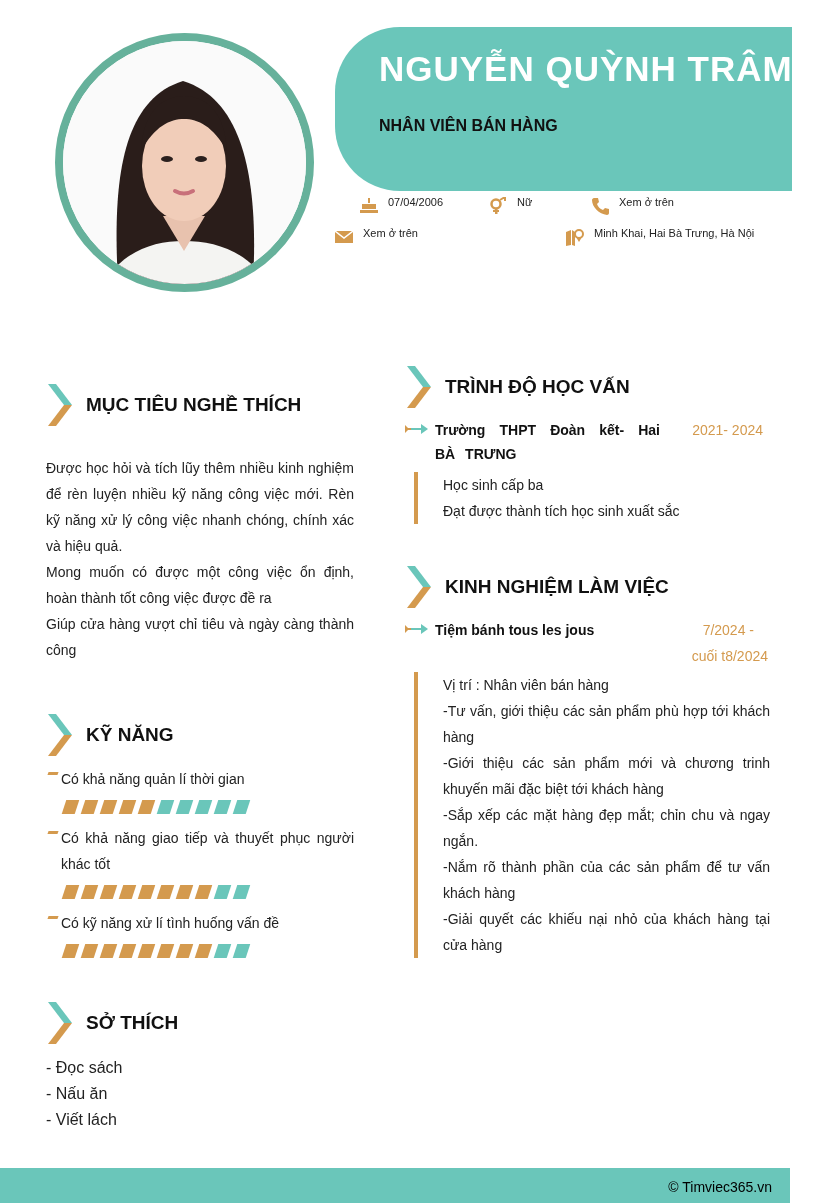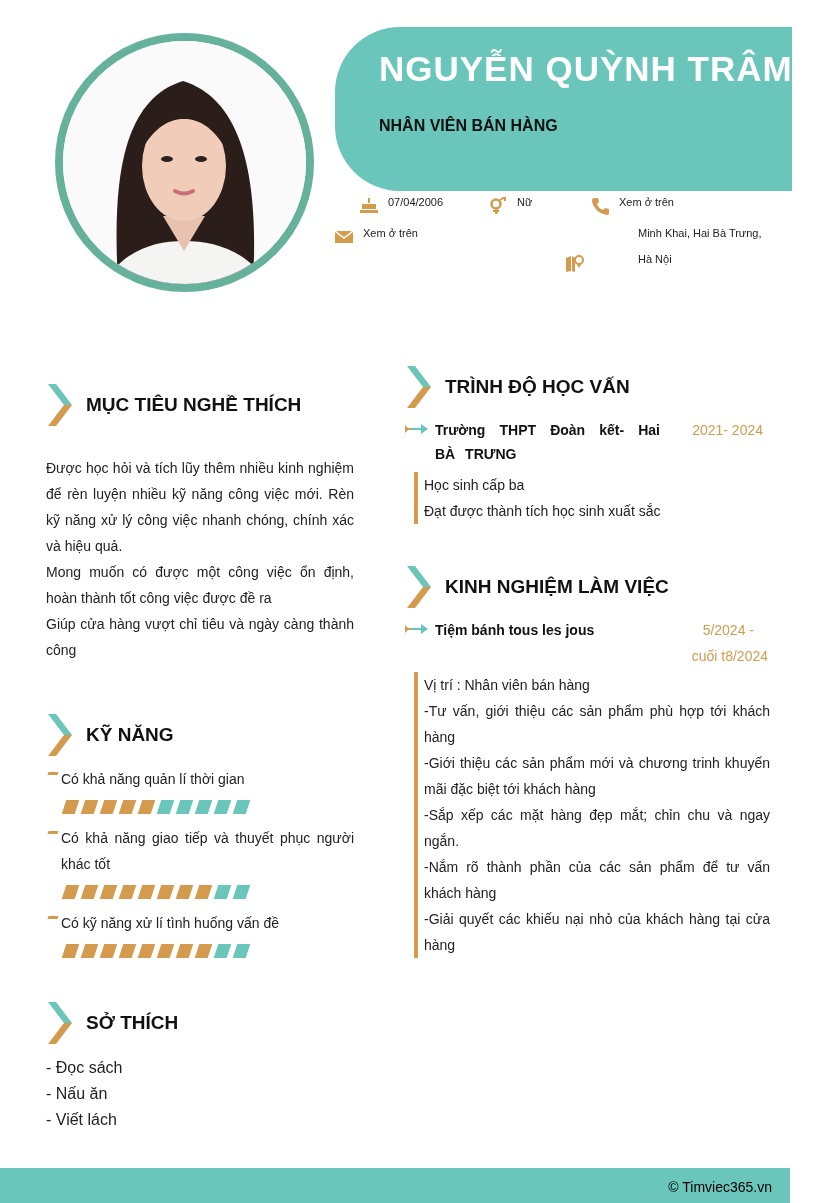--- a/index.html
+++ b/index.html
@@ -31,21 +31,21 @@
   .bar { width: 13px; height: 14px; transform: skewX(-18deg); }
 
   .hobbies { position: absolute; left: 46px; top: 1055px; font-size: 16px; line-height: 26px; }
 
   .entry-head { position: absolute; display: flex; align-items: flex-start; }
   .arrow { width: 24px; height: 12px; margin-right: 6px; margin-top: 5px; flex-shrink: 0; }
   .arrow svg { width: 24px; height: 12px; display: block; }
   .entry-name { font-size: 14px; font-weight: bold; line-height: 24px; color: #111; text-align: justify; word-spacing: 6px; }
   .entry-date { position: absolute; font-size: 14px; color: #d49a4e; line-height: 26px; text-align: right; }
 
-  .entry-body { position: absolute; border-left: 4px solid #d49a4e; padding-left: 6px; font-size: 14px; line-height: 26px; color: #222; text-align: justify; }
+  .entry-body { position: absolute; border-left: 4px solid #d49a4e; padding-left: 25px; font-size: 14px; line-height: 26px; color: #222; text-align: justify; }
 
   .footer { position: absolute; left: 0; top: 1168px; width: 790px; height: 35px; background: #6ac6ba; }
   .footer-text { position: absolute; right: 18px; top: 11px; font-family: Liberation Sans, sans-serif; font-size: 14px; color: #000000; }
 </style>
 </head>
 <body>
 
 <div class="avatar-wrap">
   <svg viewBox="0 0 243 243">
     <rect width="243" height="243" fill="#fafafa"></rect>
@@ -96,21 +96,21 @@
 </div>
 <div class="info" style="left:335px; top:220px;">
   <span class="ico">
     <svg viewBox="0 0 18 18">
         <rect x="0" y="3" width="18" height="12" fill="#d49a4e"></rect>
         <path d="M0 3 L9 10 L18 3" stroke="#fff" stroke-width="1.5" fill="none"></path>
       </svg>
   </span>
   <span>Xem ở trên</span>
 </div>
-<div class="info" style="left:566px; top:220px; width:210px;gap:44px;">
+<div class="info" style="left:566px; top:220px; width:210px;">
   <span class="ico">
     <svg viewBox="0 0 18 18">
         <path d="M0 4 L5 2 L5 17 L0 18 Z" fill="#d49a4e"></path>
         <path d="M6 2 L9 4 L9 18 L6 17 Z" fill="#d49a4e"></path>
         <circle cx="13" cy="6" r="4" stroke="#d49a4e" stroke-width="2" fill="none"></circle>
         <path d="M10 9 L13 14 L16 9" fill="#d49a4e"></path>
       </svg>
   </span>
   <span>Minh Khai, Hai Bà Trưng, Hà Nội</span>
 </div>
@@ -241,21 +241,21 @@
     <svg viewBox="0 0 24 12">
         <rect x="0" y="5" width="6" height="2" fill="#d49a4e"></rect>
         <rect x="6" y="5" width="12" height="2" fill="#6ac6ba"></rect>
         <path d="M16 1 L23 6 L16 11 Z" fill="#6ac6ba"></path>
         <path d="M0 2 L4 6 L0 10 Z" fill="#d49a4e"></path>
       </svg>
   </span>
   <span class="entry-name" style="word-spacing:0;">Tiệm bánh tous les jous</span>
 </div>
 <div class="entry-date" style="left:660px; top:617px; width:108px;">
-  <div style="padding-right:14px;">5/2024 -</div>
+  <div style="padding-right:14px;">7/2024 -</div>
   <div>cuối t8/2024</div>
 </div>
 <div class="entry-body" style="left:414px; top:672px; width:356px;">
   <div>Vị trí : Nhân viên bán hàng</div>
   <div>-Tư vấn, giới thiệu các sản phẩm phù hợp tới khách hàng</div>
   <div>-Giới thiệu các sản phẩm mới và chương trinh khuyến mãi đặc biệt tới khách hàng</div>
   <div>-Sắp xếp các mặt hàng đẹp mắt; chỉn chu và ngay ngắn.</div>
   <div>-Nắm rõ thành phần của các sản phẩm để tư vấn khách hàng</div>
   <div>-Giải quyết các khiếu nại nhỏ của khách hàng tại cửa hàng</div>
 </div>

